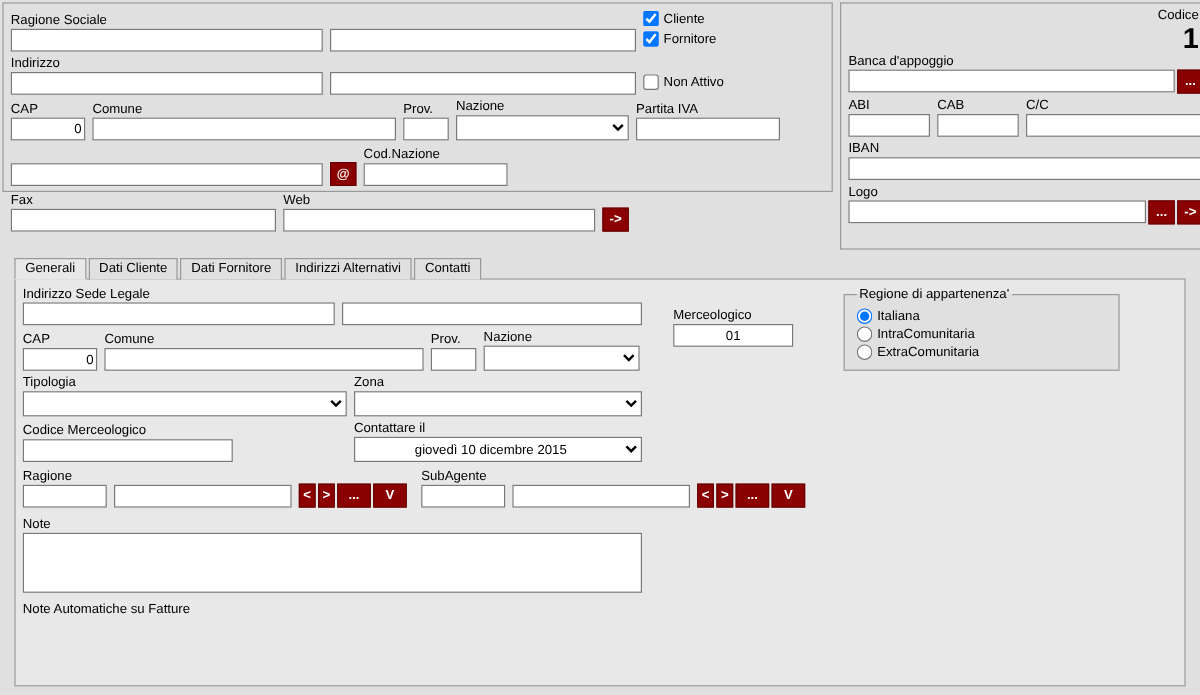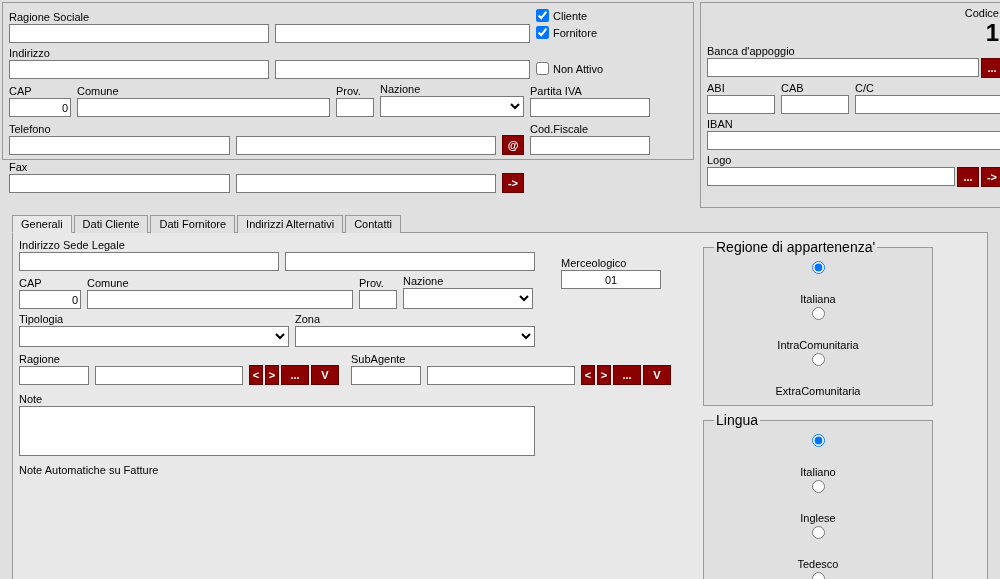--- a/index.html
+++ b/index.html
@@ -10,21 +10,21 @@
   width: 1000px;
   height: 579px;
   overflow: hidden;
 }
 fieldset {
   border: 1px solid #999;
   padding: 4px 6px 6px 6px;
   background: #e0e0e0;
 }
 legend {
-  font-size: 14px;
+  font-size: 11px;
   padding: 0 2px;
 }
 .top-row {
   display: flex;
   gap: 6px;
   padding: 2px;
 }
 .panel-left {
   flex: 0 0 692px;
   height: 158px;
@@ -112,21 +112,21 @@
 }
 .tab-left { width: 530px; }
 .tab-mid { width: 130px; padding-top: 18px; }
 .tab-right { width: 230px; }
 
 fieldset.inner {
   border: 1px solid #999;
   padding: 6px 10px;
   margin-bottom: 6px;
 }
-.radio-row { display: flex; align-items: center; gap: 19px; margin-bottom: 2px; flex-direction: column; }
+.radio-row { display: flex; align-items: center; gap: 4px; margin-bottom: 2px; }
 .radio-row input { margin: 0; }
 </style>
 </head>
 <body>
 
 <div class="top-row">
 
   <fieldset class="panel-left">
     <div class="row">
       <div class="col" style="width:260px">
@@ -180,41 +180,38 @@
       <div class="col" style="width:144px">
         <label class="fld">Nazione</label>
         <select></select>
       </div>
       <div class="col" style="width:120px">
         <label class="fld">Partita IVA</label>
         <input type="text" style="">
       </div>
     </div>
     <div class="row">
-      <div class="col" style="width:221px">
-        <label class="fld">Telefono</label>
-        <input type="text" style="">
-      </div>
       <div class="col" style="width:260px">
         <input type="text" style="">
       </div>
       <div class="col" style="padding-top:14px">
         <button class="btn-red">@</button>
       </div>
       <div class="col" style="width:120px">
-        <label class="fld">Cod.Fiscale</label>
+        <label class="fld">Cod.Nazione</label>
         <input type="text" style="">
       </div>
     </div>
     <div class="row">
       <div class="col" style="width:221px">
         <label class="fld">Fax</label>
         <input type="text" style="">
       </div>
       <div class="col" style="width:260px">
+        <label class="fld">Web</label>
         <input type="text" style="">
       </div>
       <div class="col" style="padding-top:14px">
         <button class="btn-red">-&gt;</button>
       </div>
     </div>
   </fieldset>
 
   <fieldset class="panel-right">
     <div class="codice-label">Codice</div>
@@ -302,20 +299,33 @@
         </div>
       </div>
       <div class="row">
         <div class="col" style="width:270px">
           <label class="fld">Tipologia</label>
           <select></select>
         </div>
         <div class="col" style="width:240px">
           <label class="fld">Zona</label>
           <select></select>
+        </div>
+      </div>
+      <div class="row">
+        <div class="col" style="width:175px">
+          <label class="fld">Codice Merceologico</label>
+          <input type="text" style="">
+        </div>
+        <div class="col" style="width:89px"></div>
+        <div class="col" style="width:240px">
+          <label class="fld">Contattare il</label>
+          <select>
+            <option>giovedì 10 dicembre 2015</option>
+          </select>
         </div>
       </div>
       <div class="row">
         <div class="col" style="width:70px">
           <label class="fld">Ragione</label>
           <input type="text" style="">
         </div>
         <div class="col" style="width:150px">
           <label class="fld">&nbsp;</label>
           <input type="text" style="">
@@ -371,38 +381,15 @@
           </div>
         <div class="radio-row">
             <input type="radio" name="reg" style="">
             <span>IntraComunitaria</span>
           </div>
         <div class="radio-row">
             <input type="radio" name="reg" style="">
             <span>ExtraComunitaria</span>
           </div>
       </fieldset>
-      <fieldset class="inner">
-        <legend>Lingua</legend>
-        <div class="radio-row">
-            <input type="radio" name="lang" checked="" style="">
-            <span>Italiano</span>
-          </div>
-        <div class="radio-row">
-            <input type="radio" name="lang" style="">
-            <span>Inglese</span>
-          </div>
-        <div class="radio-row">
-            <input type="radio" name="lang" style="">
-            <span>Tedesco</span>
-          </div>
-        <div class="radio-row">
-            <input type="radio" name="lang" style="">
-            <span>Francese</span>
-          </div>
-        <div class="radio-row">
-            <input type="radio" name="lang" style="">
-            <span>Spagnolo</span>
-          </div>
-      </fieldset>
     </div>
   </div>
 </div>
 
 </body></html>

